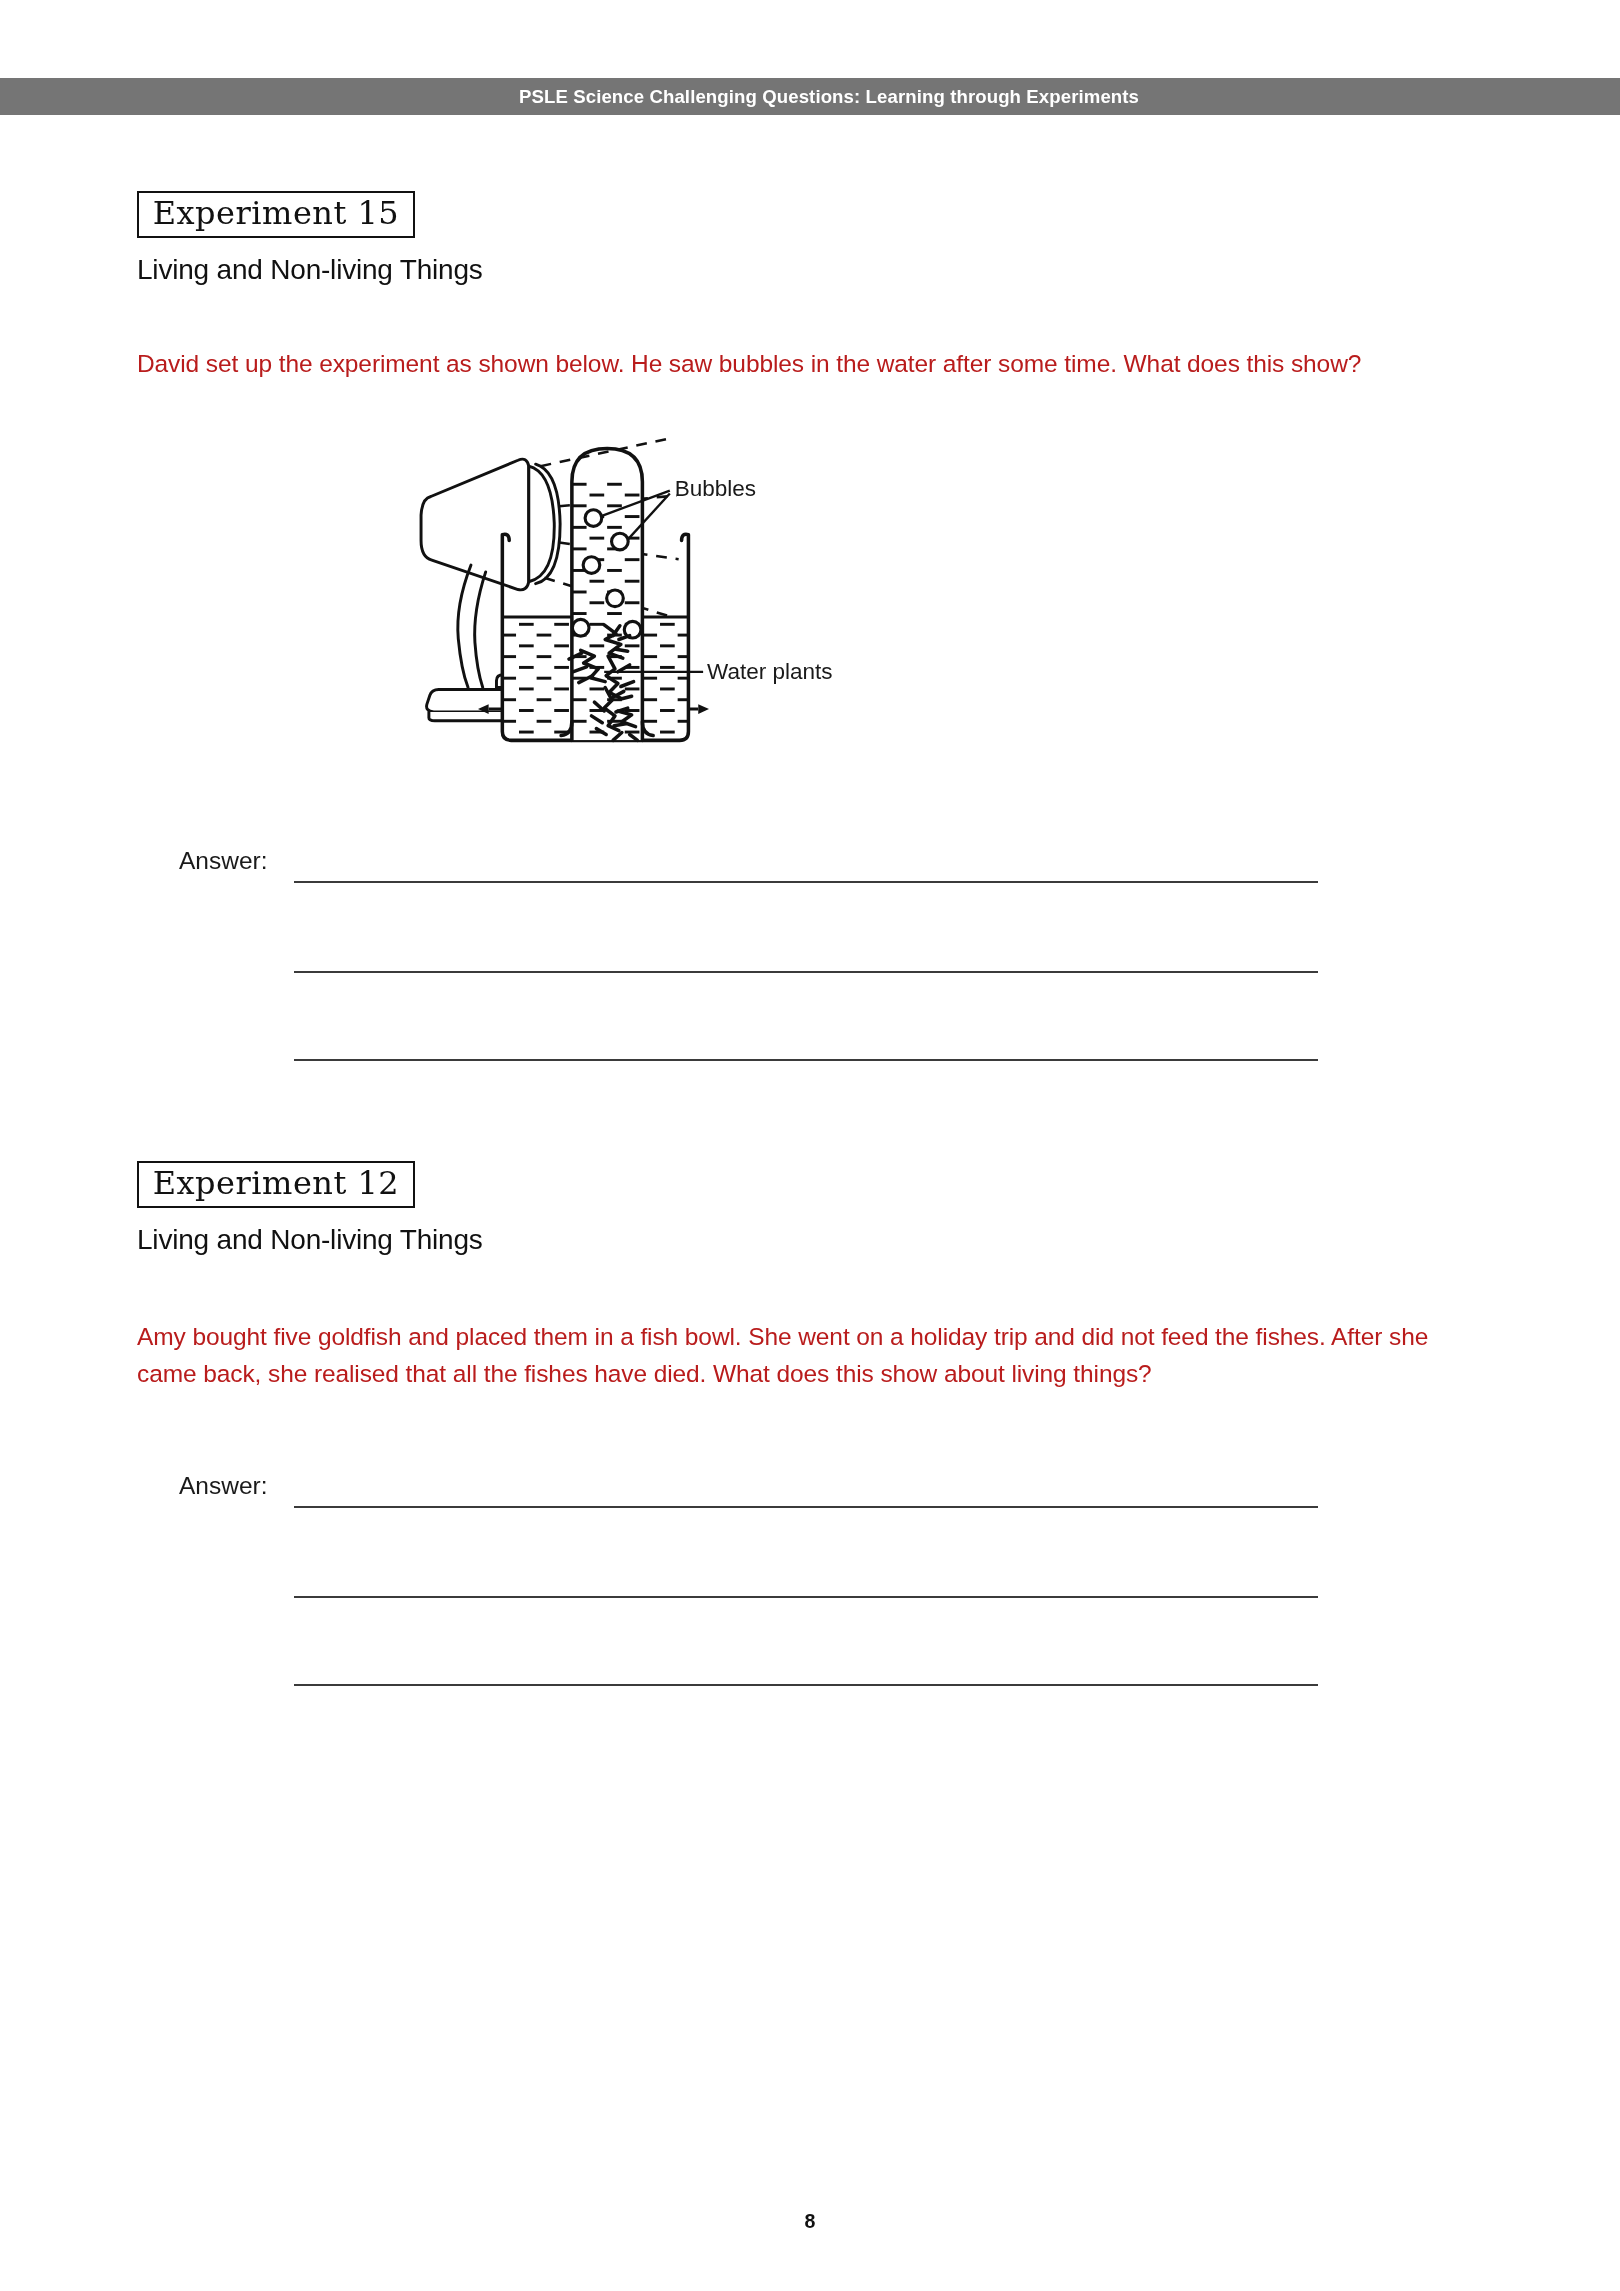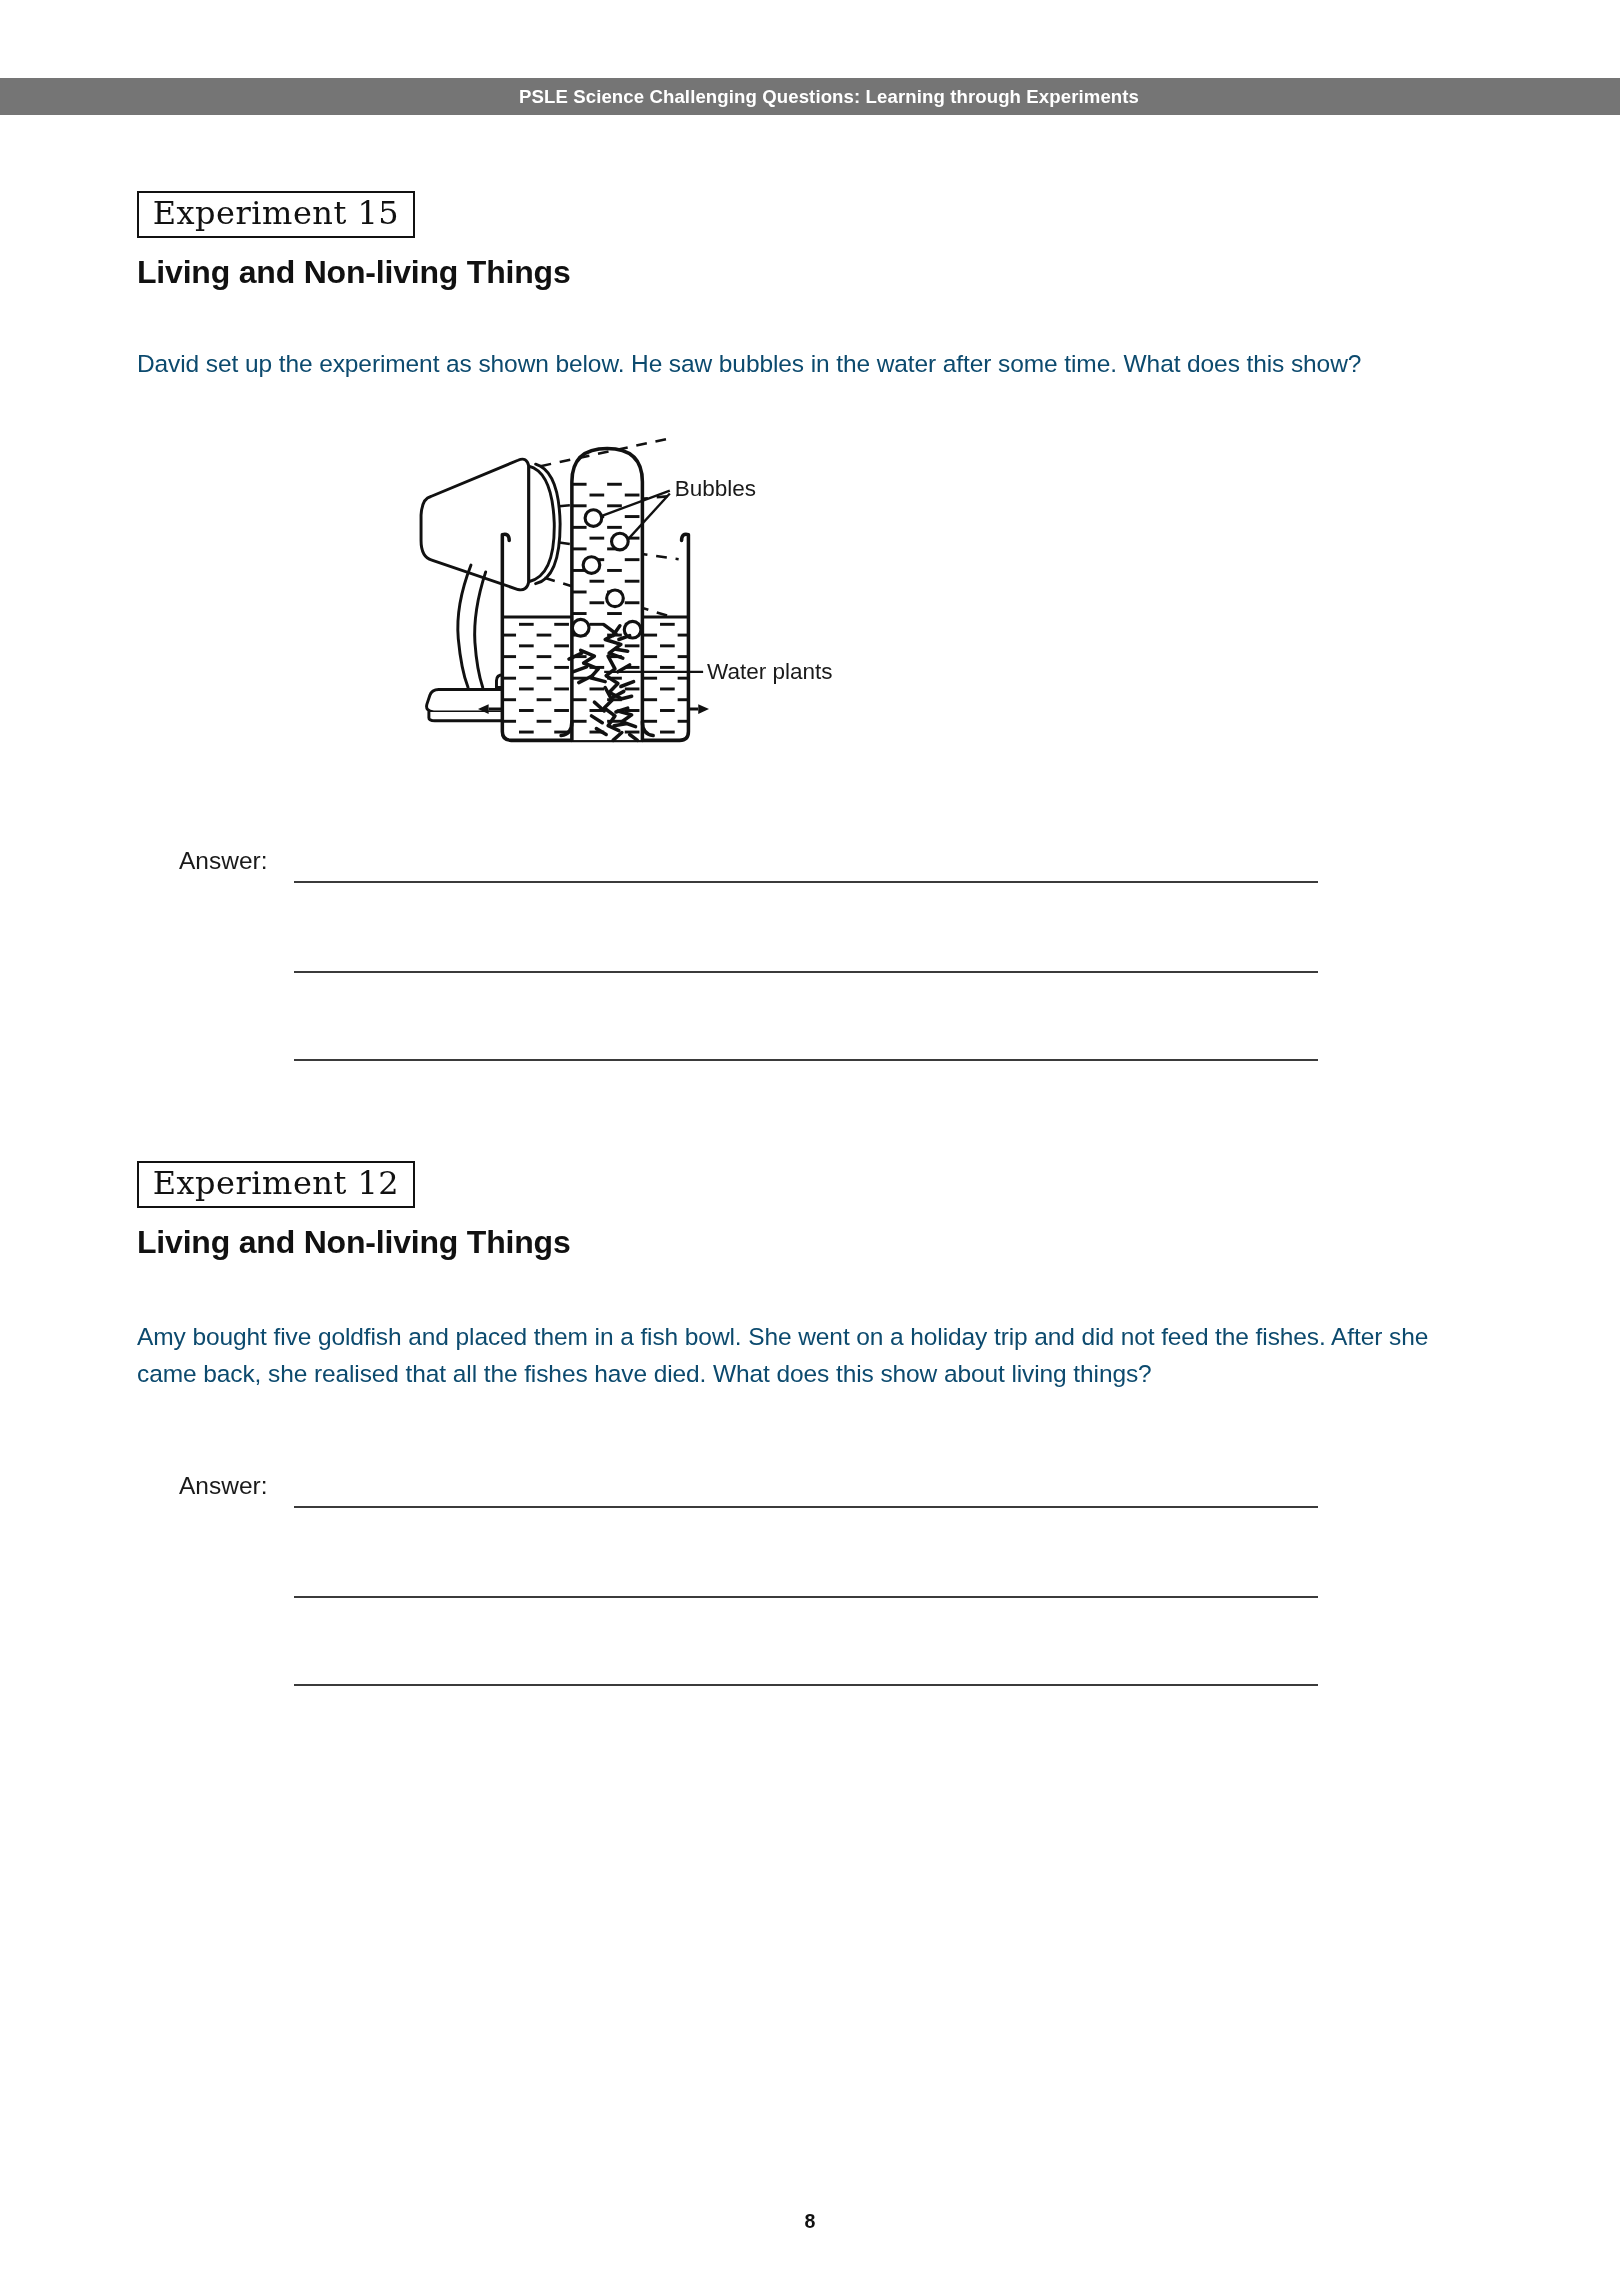--- a/index.html
+++ b/index.html
@@ -48,34 +48,34 @@
     padding: 3.9px 13.7px 6.9px 13.7px;
     font-family: "DejaVu Serif", "Liberation Serif", serif;
     font-size: 32px;
     line-height: 1.0;
     letter-spacing: 0.5px;
     color: #111111;
     background: #ffffff;
   }
   .exp-topic {
     margin-top: 16.7px;
-    font-size: 32px;
-    font-weight: bold;
+    font-size: 28px;
+    font-weight: normal;
     color: #111111;
     letter-spacing: -0.2px;
   }
 
   
   .question {
     position: absolute;
     left: 137px;
     width: 1333px;
     font-size: 24.5px;
     line-height: 1.52;
-    color: #0c4a6e;
+    color: #b91c1c;
     letter-spacing: -0.1px;
   }
   #q16 { top: 345px; }
   #q17 { top: 1318px; }
 
   
   .answer-group { position: absolute; left: 0; width: 1620px; }
   #answers16 { top: 863px; }
   #answers17 { top: 1488px; }
 

